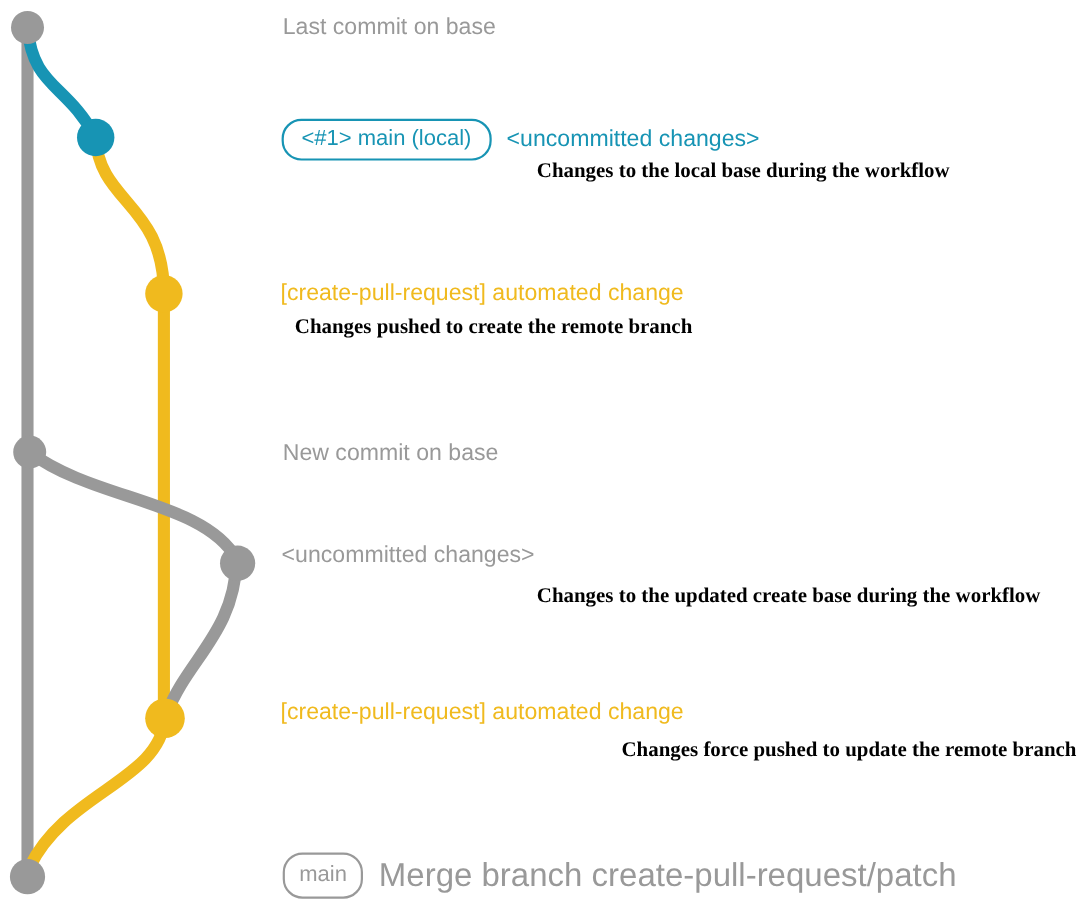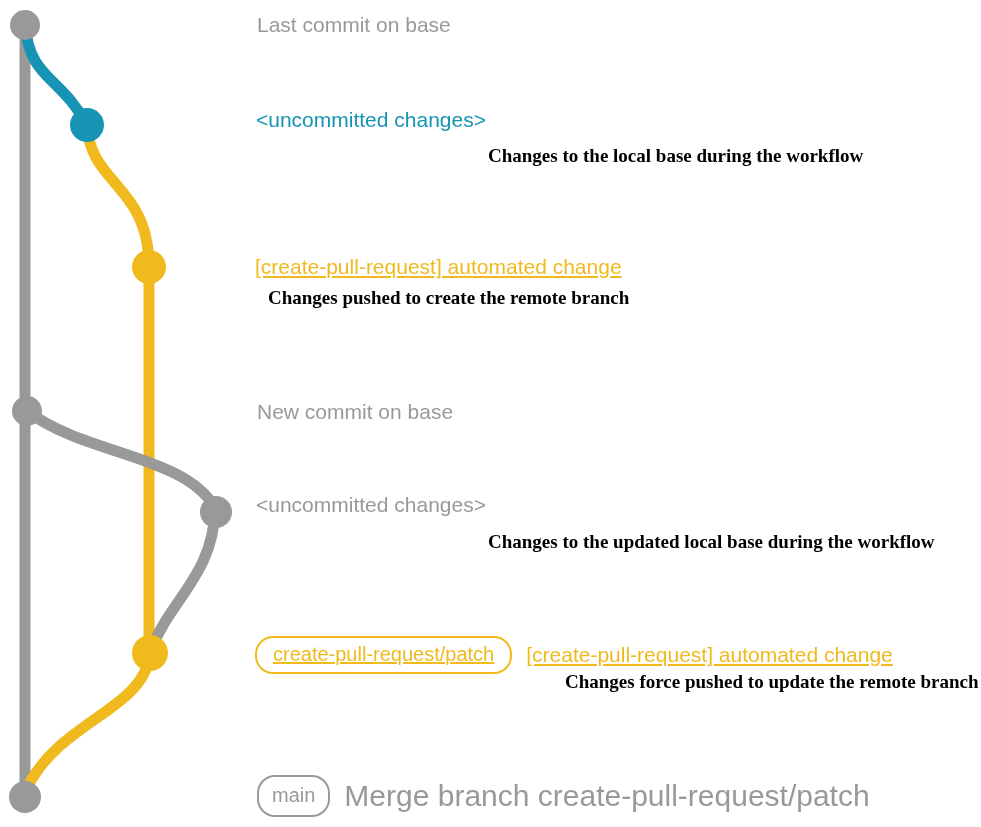--- a/index.html
+++ b/index.html
@@ -21,21 +21,21 @@
   .stroke-teal{stroke:var(--teal);}
   .stroke-yellow{stroke:var(--yellow);}
   .fill-gray{fill:var(--gray);}
   .fill-teal{fill:var(--teal);}
   .fill-yellow{fill:var(--yellow);}
 
   .row{position:absolute;display:flex;align-items:center;gap:14px;white-space:nowrap;}
   .title{font-size:21px;}
   .c-gray{color:var(--gray);}
   .c-teal{color:var(--teal);}
-  .c-yellow{color:var(--yellow);text-decoration:underline;}
+  .c-yellow{color:var(--yellow);}
   .badge{
     display:inline-block;border:2.5px solid;border-radius:18px;
     padding:3px 16px 5px;font-size:20px;line-height:26px;background:transparent;
   }
   .badge.c-teal{border-color:var(--teal);}
   .badge.c-gray{border-color:var(--gray);}
   .badge.c-yellow{border-color:var(--yellow);}
   .badge-main{padding:5px 13px 7px;}
   .note{
     position:absolute;white-space:nowrap;color:var(--ink);
@@ -79,40 +79,40 @@
   <circle class="fill-gray" cx="216" cy="512" r="16"></circle>
   <circle class="fill-yellow" cx="150" cy="653" r="18"></circle>
   <circle class="fill-gray" cx="25" cy="797" r="16"></circle>
 </svg>
 
 <div class="row row1">
   <span class="title c-gray">Last commit on base</span>
 </div>
 
 <div class="row row2">
+  <span class="badge c-teal">&lt;#1&gt; main (local)</span>
   <span class="title c-teal">&lt;uncommitted changes&gt;</span>
 </div>
 <div class="note note2">Changes to the local base during the workflow</div>
 
 <div class="row row3">
   <span class="title c-yellow">[create-pull-request] automated change</span>
 </div>
 <div class="note note3">Changes pushed to create the remote branch</div>
 
 <div class="row row4">
   <span class="title c-gray">New commit on base</span>
 </div>
 
 <div class="row row5">
   <span class="title c-gray">&lt;uncommitted changes&gt;</span>
 </div>
-<div class="note note5">Changes to the updated local base during the workflow</div>
+<div class="note note5">Changes to the updated create base during the workflow</div>
 
 <div class="row row6">
-  <span class="badge c-yellow">create-pull-request/patch</span>
   <span class="title c-yellow">[create-pull-request] automated change</span>
 </div>
 <div class="note note6">Changes force pushed to update the remote branch</div>
 
 <div class="row row7">
   <span class="badge badge-main c-gray">main</span>
   <span class="title c-gray">Merge branch create-pull-request/patch</span>
 </div>
 
 </body></html>

